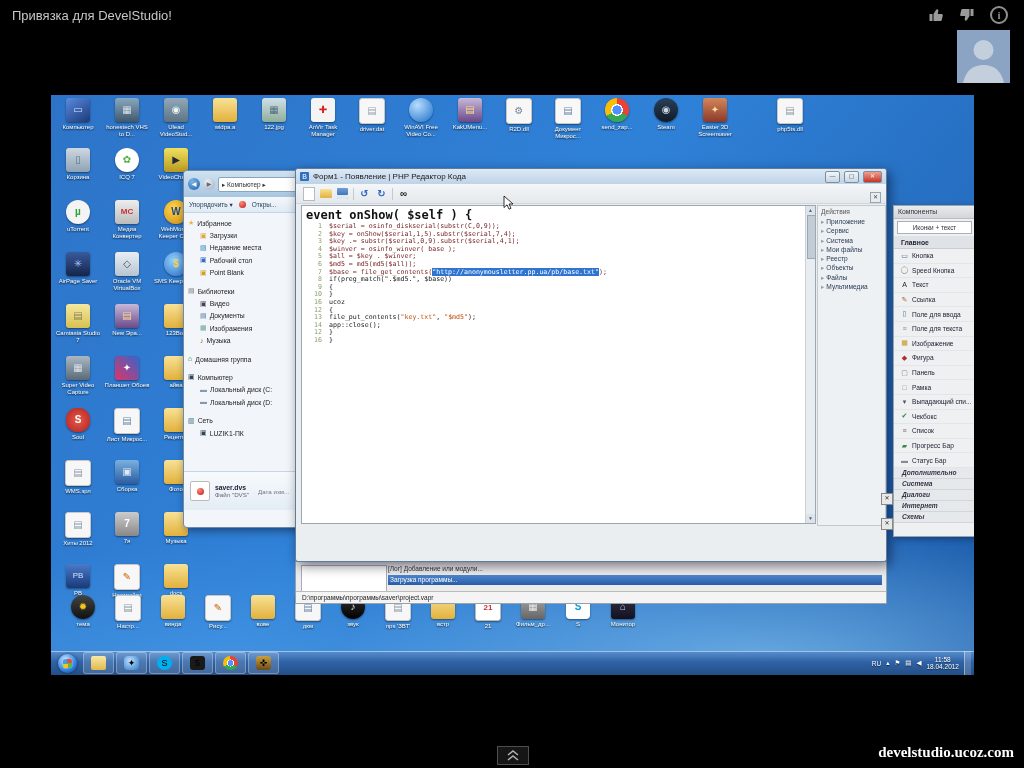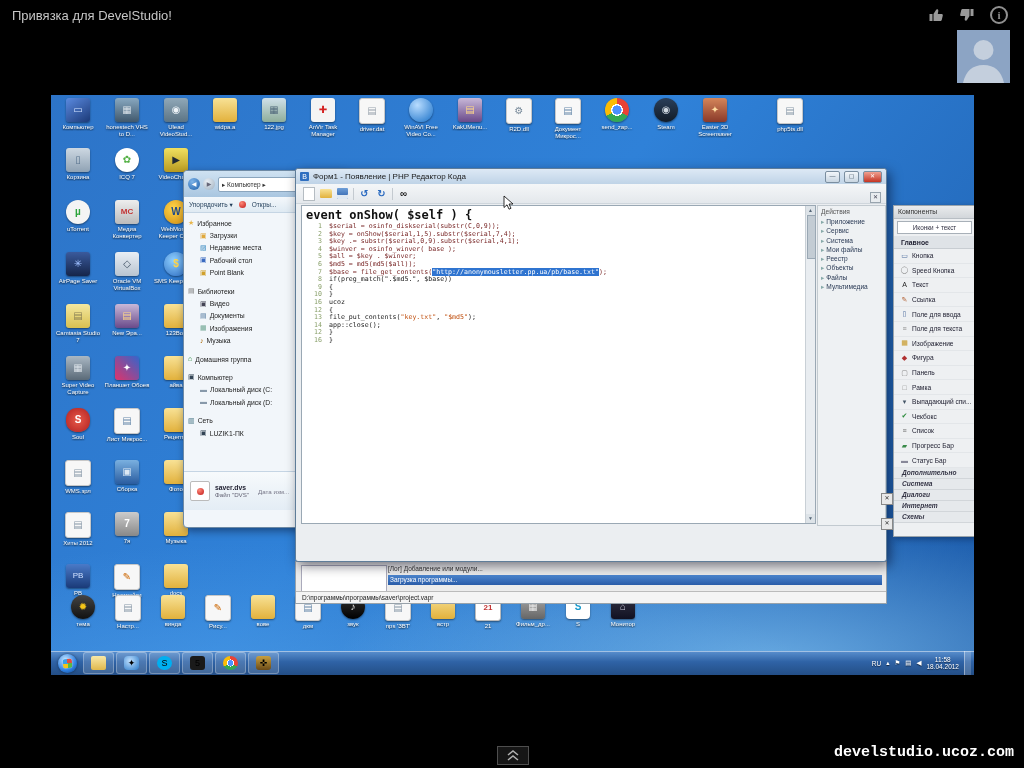--- a/index.html
+++ b/index.html
@@ -6,21 +6,21 @@
     font-family:"Liberation Sans","DejaVu Sans",sans-serif;-webkit-font-smoothing:antialiased;}
   .abs{position:absolute;}
   
   #page-title{left:12px;top:8px;color:#c6c6c6;font-size:13px;}
   #top-icons{right:16px;top:6px;display:flex;gap:15px;align-items:center;}
   #top-icons svg{display:block;}
   #info-icon{width:14px;height:14px;border:2px solid #909090;border-radius:50%;color:#909090;
     font-size:11px;font-weight:bold;text-align:center;line-height:14px;font-family:"Liberation Serif",serif;}
   #avatar{right:14px;top:30px;width:53px;height:53px;background:#8ca4c4;overflow:hidden;}
   #site-label{right:10px;top:744px;color:#fff;font-weight:bold;font-size:15px;
-    font-family:Liberation Mono, monospace;letter-spacing:0;}
+    font-family:Liberation Serif, serif;letter-spacing:0;}
   #collapse-btn{left:497px;top:746px;width:30px;height:17px;background:#161616;border:1px solid #4e4e4e;
     display:flex;align-items:center;justify-content:center;cursor:pointer;}
   
   #stage{left:51px;top:95px;width:923px;height:580px;overflow:hidden;
     background:
       radial-gradient(ellipse 700px 220px at 78% 98%, rgba(150,215,255,.60), rgba(150,215,255,0) 62%),
       radial-gradient(ellipse 900px 260px at 25% 104%, rgba(90,170,240,.55), rgba(90,170,240,0) 60%),
       linear-gradient(130deg,#2d74c8 0%,#2f81d8 45%,#1c5aa8 100%);}
   
   .ico-cell{width:46px;text-align:center;flex:0 0 46px;}

